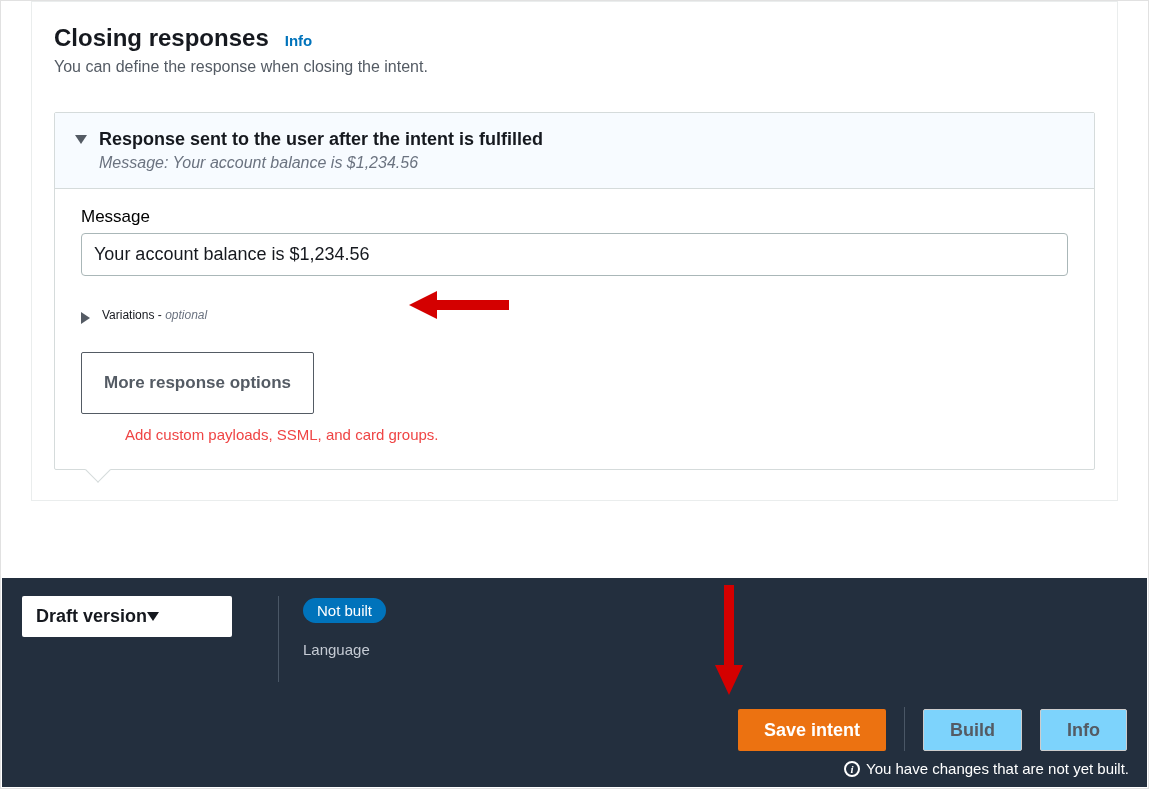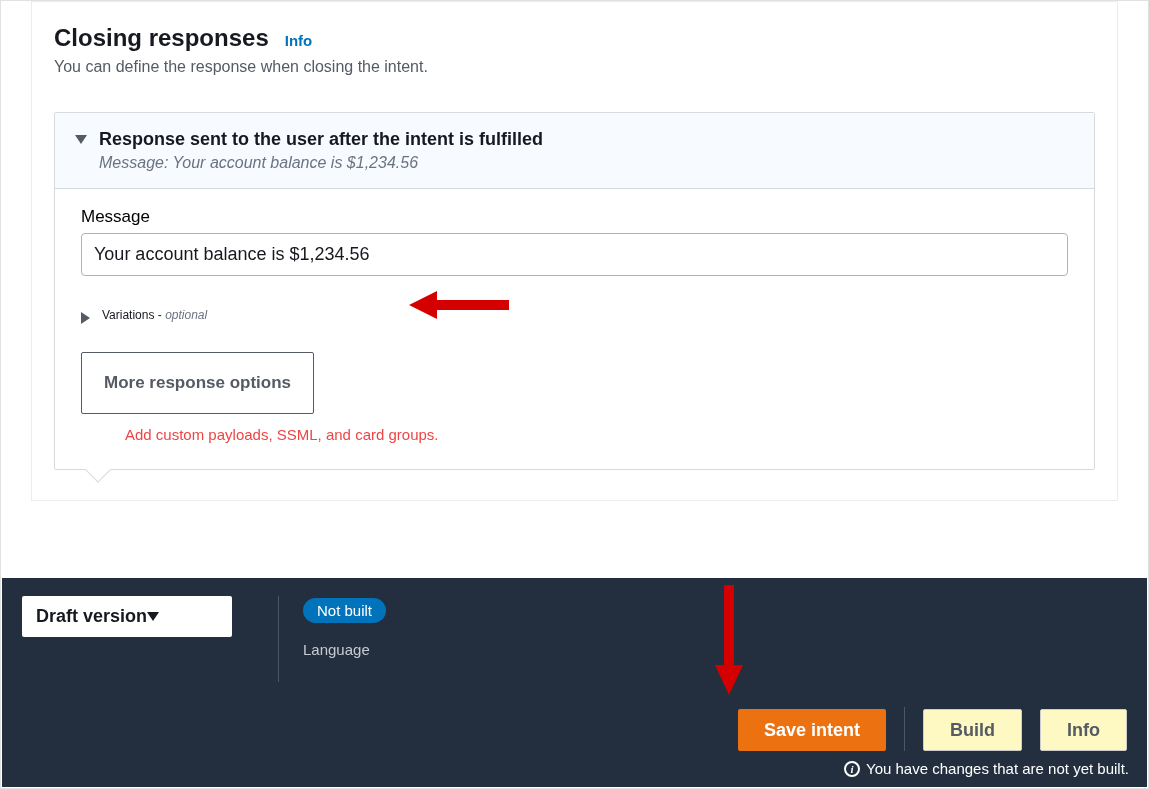--- a/index.html
+++ b/index.html
@@ -281,21 +281,21 @@
       padding: 10px 26px;
       cursor: pointer;
       border: none;
       height: 42px;
     }
     .btn-primary {
       background: #ec7211;
       color: #fff;
     }
     .btn-secondary {
-      background: #fef9c3;
+      background: #7dd3fc;
       color: #545b64;
       border: 1px solid #ccc;
     }
     .btn-divider-v {
       width: 1px; height: 44px; background: #4a5766;
     }
     .status-row {
       position: absolute;
       right: 18px;
       bottom: 10px;

